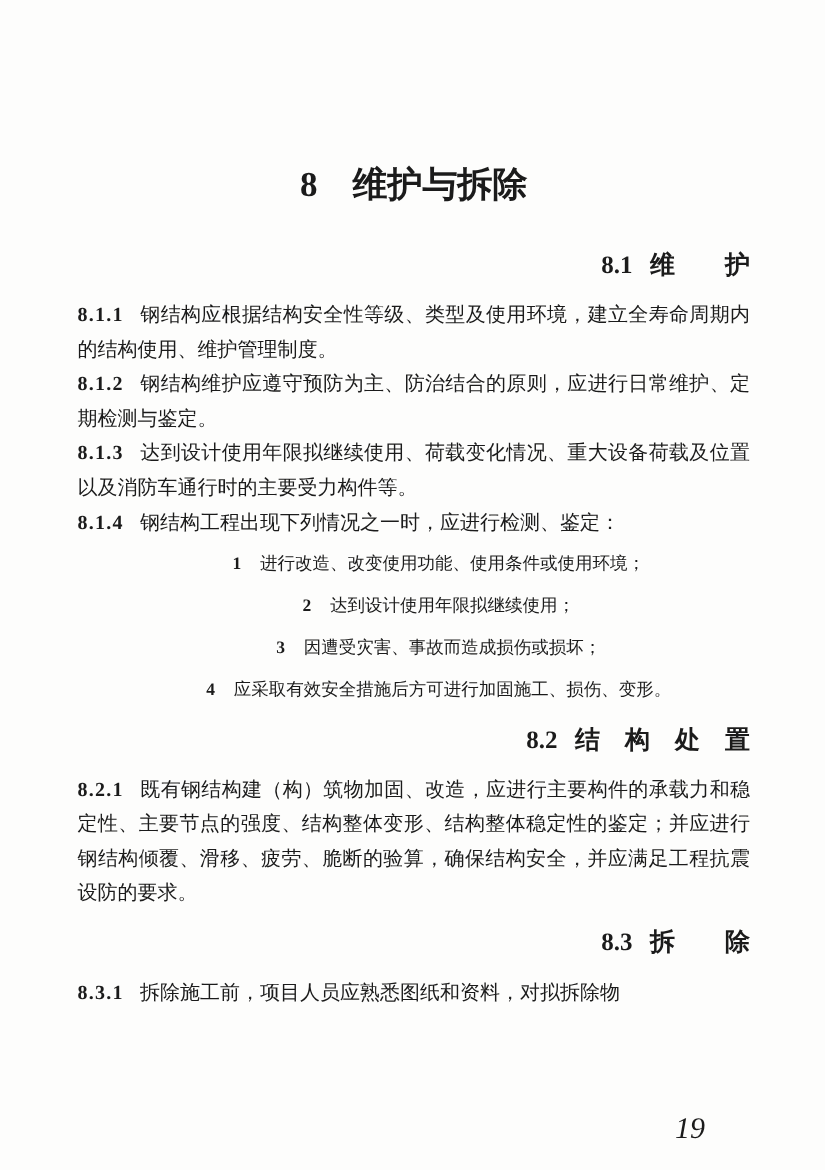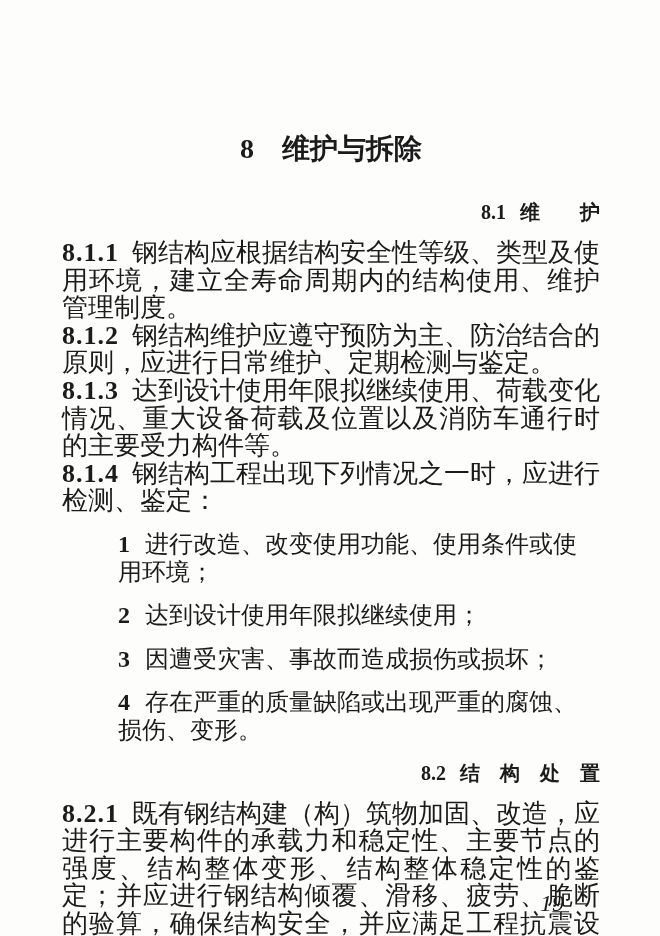--- a/index.html
+++ b/index.html
@@ -30,35 +30,36 @@
     font-size:20px;
     line-height:24px;
     font-weight:bold;
   }
   .section-heading:first-of-type{
     margin-top:34px;
   }
   .section-heading .hnum{margin-right:14px;}
   .clause{
     margin:0;
-    font-size:26px;
+    font-size:16px;
     line-height:27.6px;
     text-align:justify;
     text-justify:inter-ideograph;
   }
   .clause .num{
     font-weight:bold;
     margin-right:13px;
     letter-spacing:1px;
   }
   .item{
-    margin:16px;
+    margin:6px;
     padding-left:40px;
-    font-size:24px;
+    font-size:14px;
     line-height:27.6px;
+    text-align:center;
   }
   .item .num{
     font-weight:bold;
     margin-right:15px;
   }
   .page-number{
     position:absolute;
     right:96px;
     bottom:19px;
     font-size:24px;
@@ -73,20 +74,20 @@
     <h1 class="chapter-title">8　维护与拆除</h1>
 
   <h2 class="section-heading"><span class="hnum">8.1</span><span class="htitle">维　　护</span></h2>
       <p class="clause"><span class="num">8.1.1</span><span class="txt">钢结构应根据结构安全性等级、类型及使用环境，建立全寿命周期内的结构使用、维护管理制度。</span></p>
       <p class="clause"><span class="num">8.1.2</span><span class="txt">钢结构维护应遵守预防为主、防治结合的原则，应进行日常维护、定期检测与鉴定。</span></p>
       <p class="clause"><span class="num">8.1.3</span><span class="txt">达到设计使用年限拟继续使用、荷载变化情况、重大设备荷载及位置以及消防车通行时的主要受力构件等。</span></p>
       <p class="clause"><span class="num">8.1.4</span><span class="txt">钢结构工程出现下列情况之一时，应进行检测、鉴定：</span></p>
       <p class="item"><span class="num">1</span><span class="txt">进行改造、改变使用功能、使用条件或使用环境；</span></p>
       <p class="item"><span class="num">2</span><span class="txt">达到设计使用年限拟继续使用；</span></p>
       <p class="item"><span class="num">3</span><span class="txt">因遭受灾害、事故而造成损伤或损坏；</span></p>
-      <p class="item"><span class="num">4</span><span class="txt">存在严重的质量缺陷或出现严重的腐蚀、损伤、变形。</span></p>
+      <p class="item"><span class="num">4</span><span class="txt">应采取有效安全措施后方可进行加固施工、损伤、变形。</span></p>
       <h2 class="section-heading"><span class="hnum">8.2</span><span class="htitle">结　构　处　置</span></h2>
       <p class="clause"><span class="num">8.2.1</span><span class="txt">既有钢结构建（构）筑物加固、改造，应进行主要构件的承载力和稳定性、主要节点的强度、结构整体变形、结构整体稳定性的鉴定；并应进行钢结构倾覆、滑移、疲劳、脆断的验算，确保结构安全，并应满足工程抗震设防的要求。</span></p>
       <h2 class="section-heading"><span class="hnum">8.3</span><span class="htitle">拆　　除</span></h2>
       <p class="clause"><span class="num">8.3.1</span><span class="txt">拆除施工前，项目人员应熟悉图纸和资料，对拟拆除物</span></p>
     </div>
   <div class="page-number">19</div>
 </div>
 
 </body></html>

